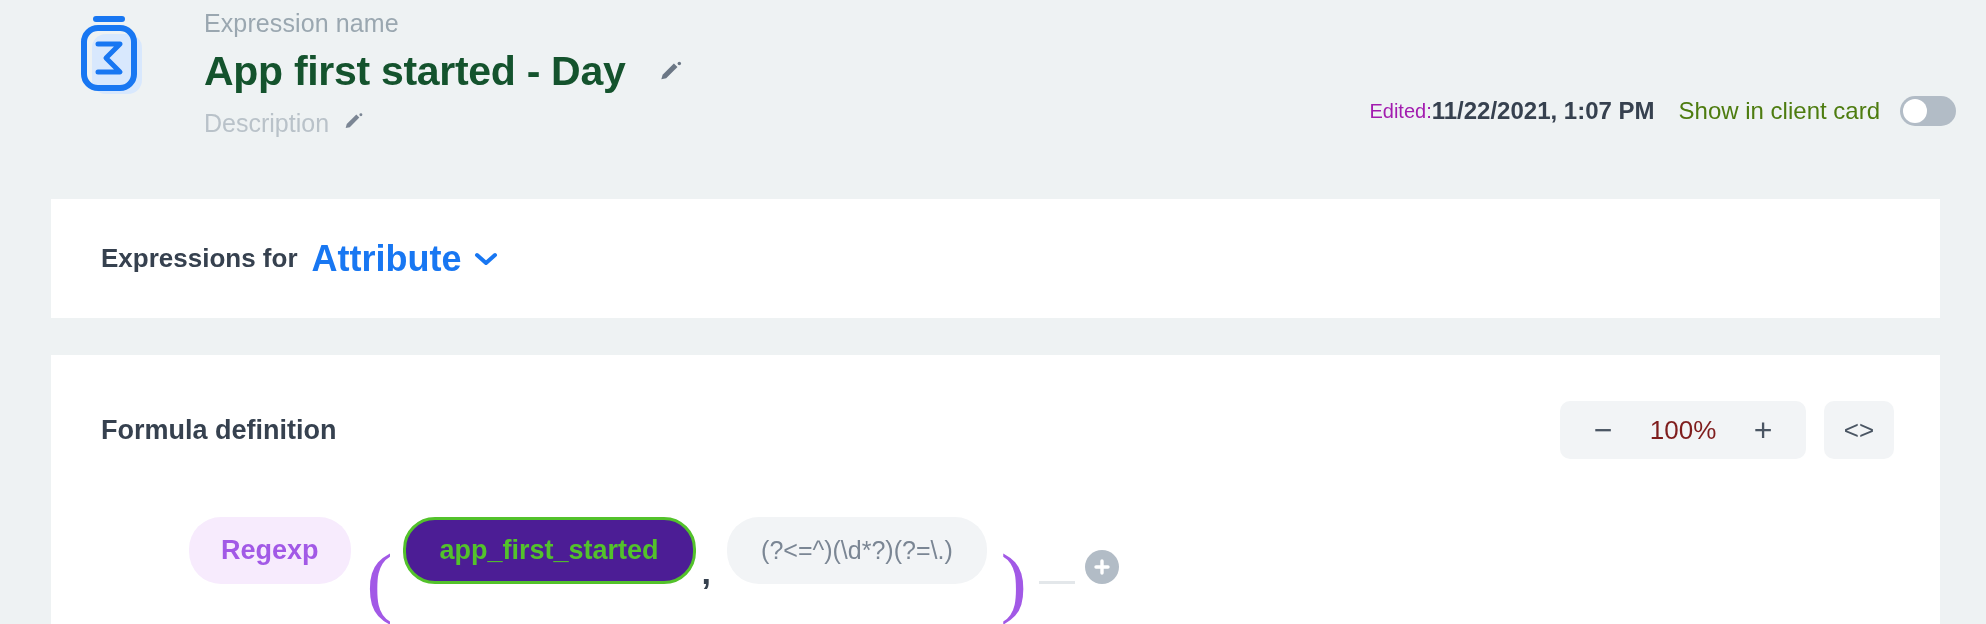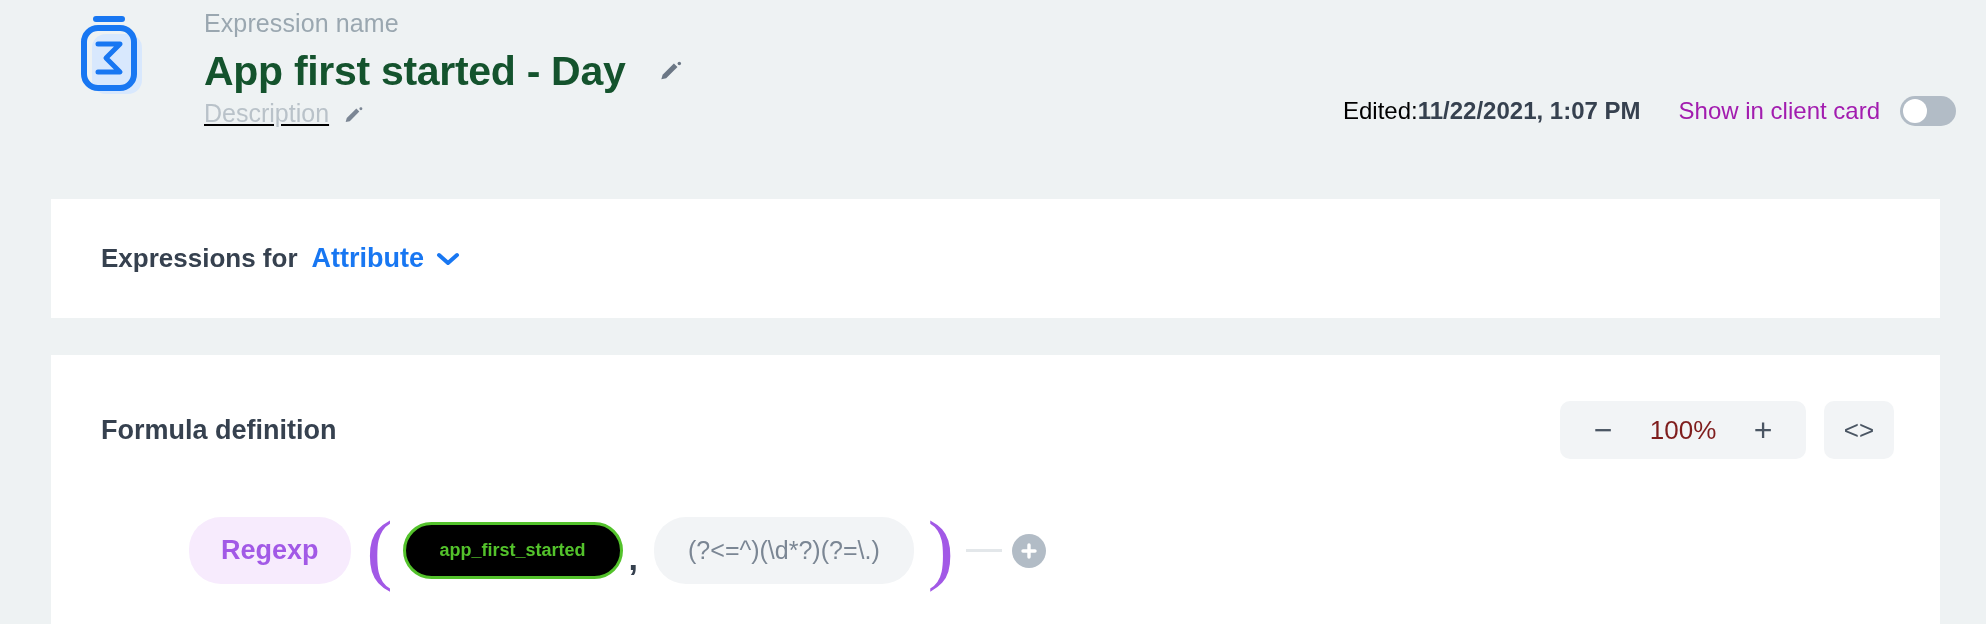--- a/index.html
+++ b/index.html
@@ -63,23 +63,22 @@
     margin-left: 30px;
     width: 30px;
     height: 30px;
     display: flex;
     align-items: center;
     justify-content: center;
     cursor: pointer;
   }
   .desc-row {
     display: flex;
-    align-items: flex-end;
-    margin-top: 4px;
-    text-decoration: underline;
+    align-items: flex-start;
+    margin-top: 14px;
   }
   .desc-text {
     font-size: 25px;
     color: #b9c2c9;
     line-height: 28px;
   }
   .desc-pencil {
     margin-left: 12px;
     width: 24px;
     height: 24px;
@@ -90,32 +89,32 @@
   }
 
   .header-right {
     position: absolute;
     right: 46px;
     top: 96px;
     display: flex;
     align-items: center;
   }
   .edited-label {
-    font-size: 24px;
-    color: #000000;
+    font-size: 20px;
+    color: #a21caf;
   }
   .edited-value {
     font-size: 24px;
     font-weight: bold;
     color: #36414f;
   }
   .show-client-label {
     font-size: 24px;
-    color: #a21caf;
-    margin-left: 38px;
+    color: #4d7c0f;
+    margin-left: 24px;
   }
   .toggle {
     margin-left: 20px;
     width: 56px;
     height: 30px;
     border-radius: 15px;
     background: #b2bcc6;
     position: relative;
     cursor: pointer;
     flex: none;
@@ -142,21 +141,21 @@
     display: flex;
     align-items: center;
     padding-left: 50px;
   }
   .expressions-for-text {
     font-size: 26px;
     font-weight: bold;
     color: #36414f;
   }
   .attribute-link {
-    font-size: 27px;
+    font-size: 36px;
     font-weight: bold;
     color: #1877f2;
     margin-left: 14px;
     cursor: pointer;
   }
   .chevron-down {
     margin-left: 12px;
     display: inline-flex;
     align-items: center;
     cursor: pointer;
@@ -216,21 +215,21 @@
     align-items: center;
     justify-content: center;
     cursor: pointer;
     font-size: 26px;
     color: #4a5563;
   }
 
   
   .formula-row {
     display: flex;
-    align-items: center;
+    align-items: flex-end;
     padding-left: 138px;
     margin-top: 58px;
   }
   .token-func {
     background: #f7ebfd;
     color: #a259e6;
     font-size: 27px;
     font-weight: bold;
     border-radius: 32px;
     padding: 18px 32px;
@@ -242,24 +241,24 @@
     font-weight: 500;
     line-height: 0;
     margin: 0 8px;
     font-family: "Liberation Serif", serif;
     position: relative;
     top: -2px;
   }
   .paren-open { margin-left: 16px; margin-right: 10px; }
   .paren-close { margin-left: 14px; margin-right: 0; }
   .token-field {
-    background: #000000;
+    background: #4c1d95;
     border: 3px solid #53c22b;
     color: #53c22b;
-    font-size: 18px;
+    font-size: 27px;
     font-weight: bold;
     border-radius: 32px;
     padding: 15px 34px;
     cursor: pointer;
   }
   .comma {
     color: #36414f;
     font-size: 34px;
     font-weight: bold;
     margin: 0 2px 0 6px;

